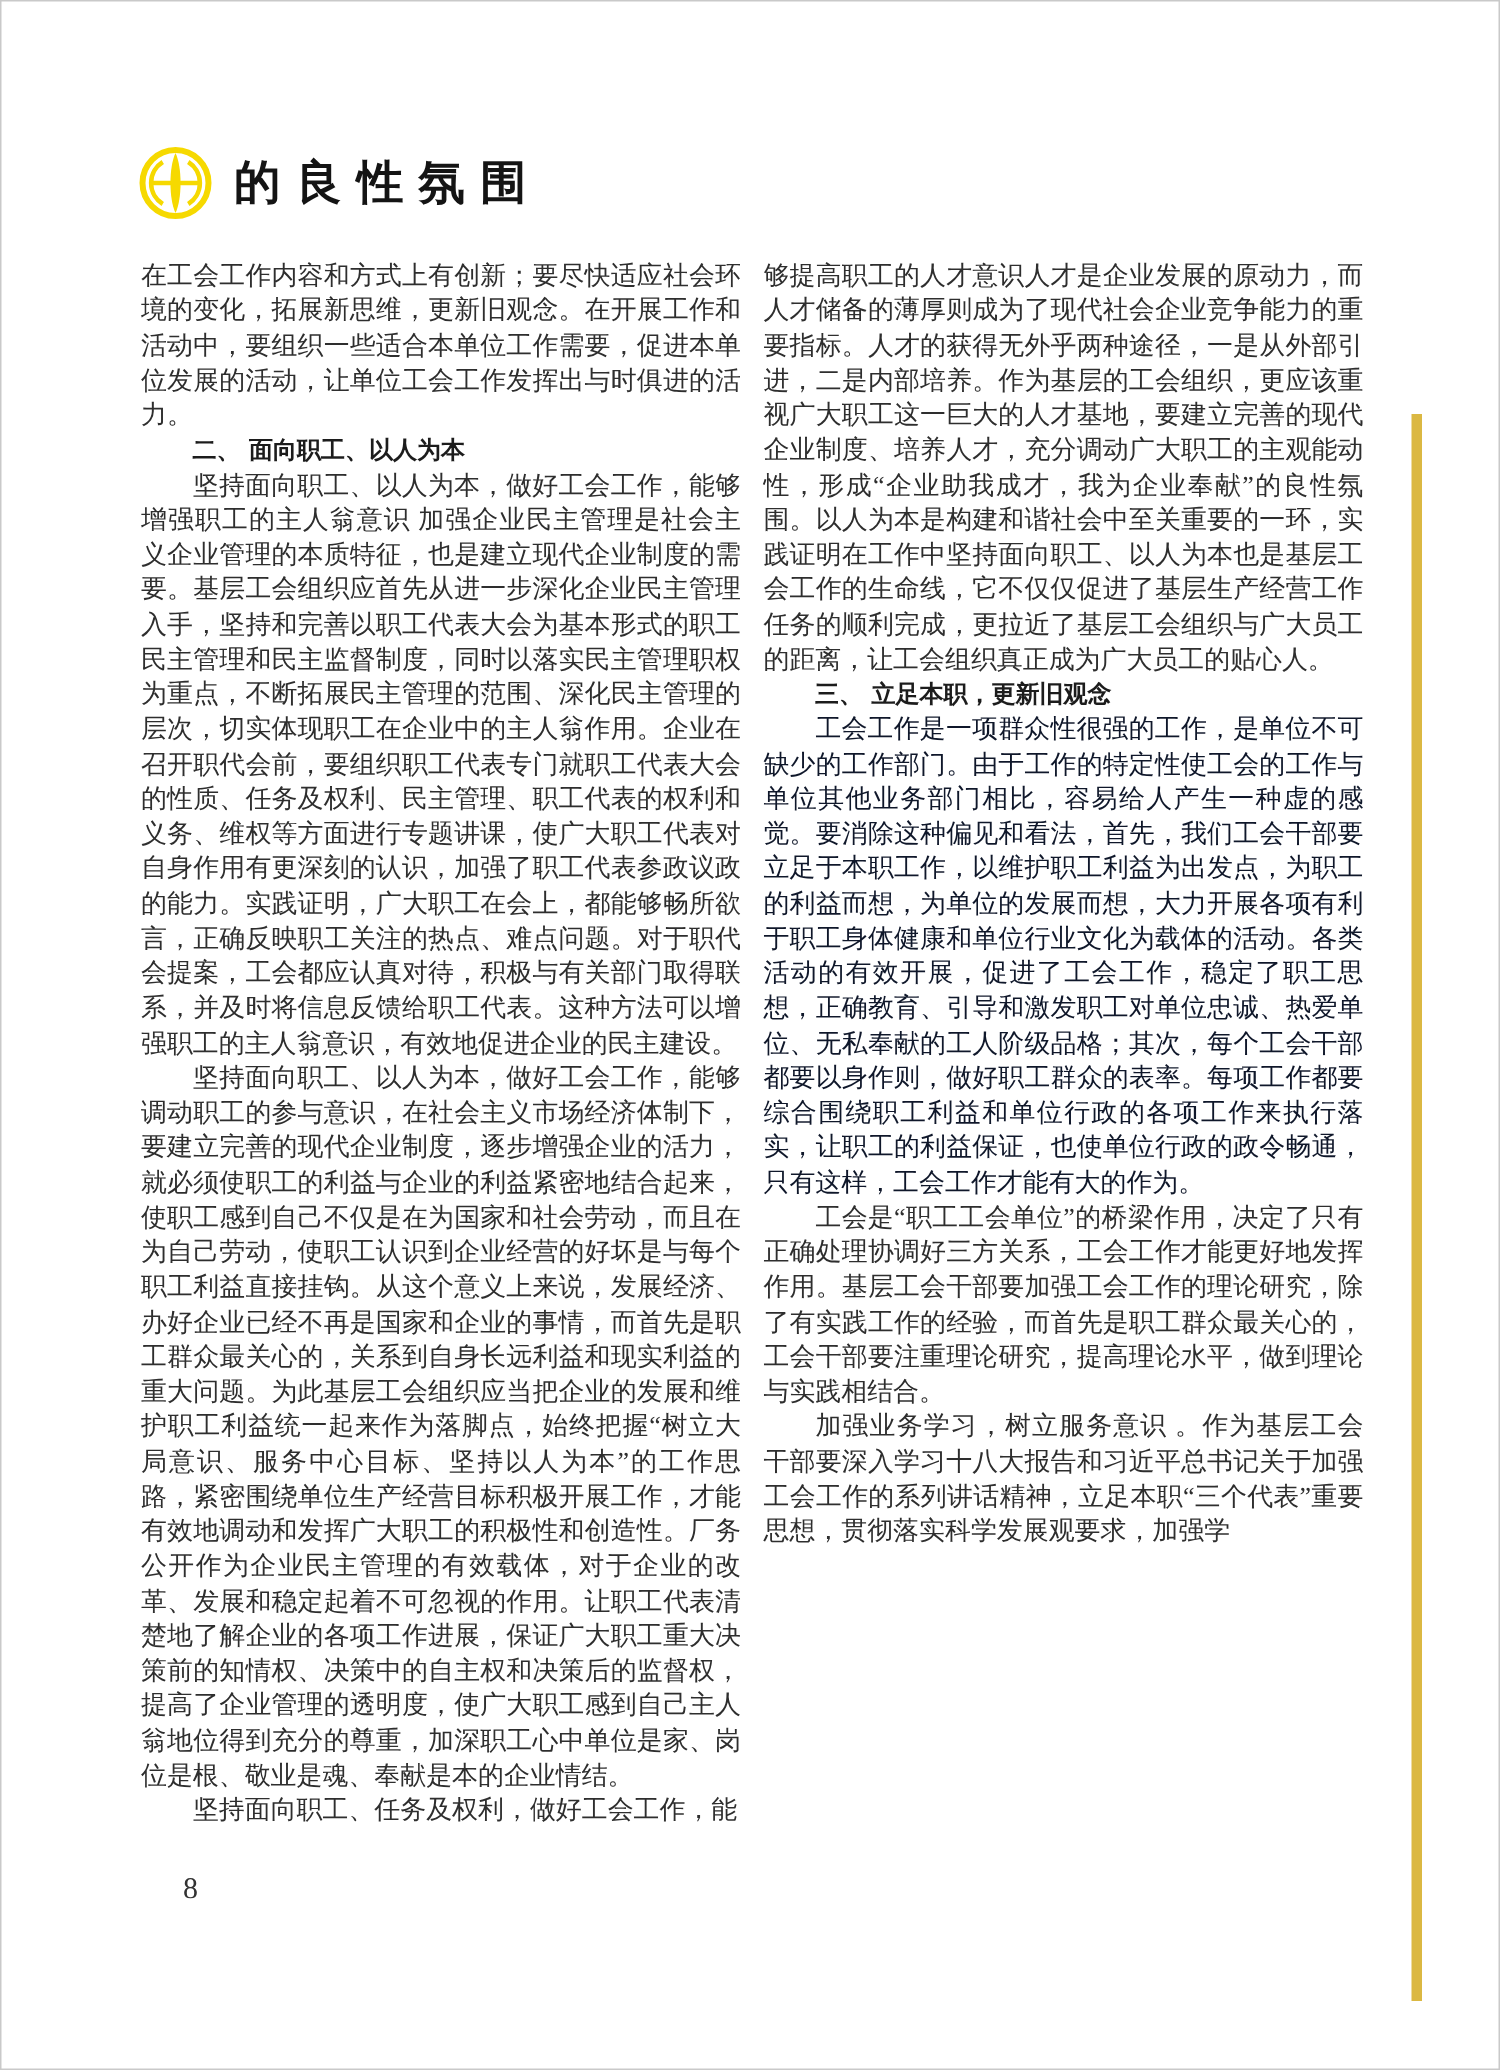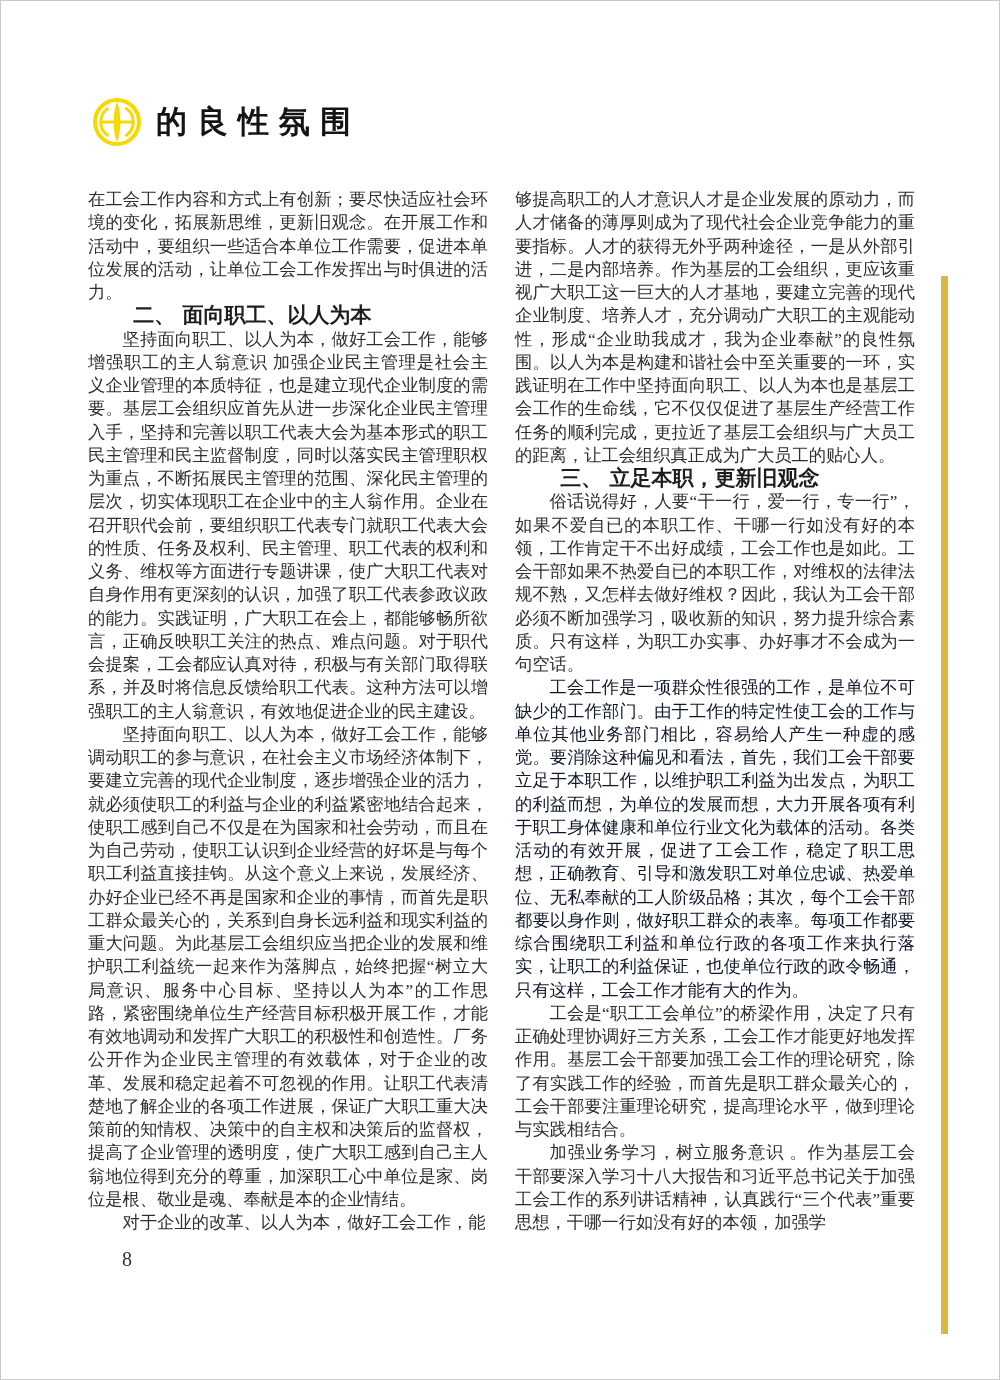--- a/index.html
+++ b/index.html
@@ -15,33 +15,34 @@
   
   .masthead{position:absolute;left:92px;top:96px;display:flex;align-items:center;}
   .logo{width:50px;height:52px;flex:0 0 auto;}
   .masthead-title{
     font-family:"DejaVu Sans","Liberation Sans",sans-serif;
     font-weight:bold;font-size:31px;color:#141414;
     letter-spacing:10px;margin-left:14px;white-space:nowrap;
   }
   
   .columns{
-    position:absolute;left:88px;top:188px;width:827px;
-    display:flex;gap:27px;
+    position:absolute;left:88px;top:172px;width:827px;
+    display:flex;gap:15px;
     color:#2e2e2e;
+    justify-content:center;
   }
   .col{width:400px;flex:0 0 400px;}
   .body-par{
     margin:0;font-size:17.3px;line-height:23.25px;
     text-align:justify;text-indent:2em;
     font-family:"Liberation Serif","DejaVu Serif",serif;
   }
   .body-par.no-indent{text-indent:0;}
   .sec-heading{
-    margin:0;font-size:21px;line-height:23.25px;font-weight:bold;
+    margin:0;font-size:16px;line-height:23.25px;font-weight:bold;
     font-family:"DejaVu Sans","Liberation Sans",sans-serif;
     color:#1c1c1c;padding-left:2.15em;
   }
   
   .accent-bar{
     position:absolute;left:941px;top:276px;width:7px;height:1058px;
   }
   
   .page-number{
     position:absolute;left:122px;top:1248px;
@@ -67,27 +68,26 @@
   </span>
   <span class="masthead-title">的良性氛围</span>
 </div>
 
 <div class="columns">
   <div class="col">
     <p class="body-par no-indent" style="color: rgb(46, 46, 46);">在工会工作内容和方式上有创新；要尽快适应社会环境的变化，拓展新思维，更新旧观念。在开展工作和活动中，要组织一些适合本单位工作需要，促进本单位发展的活动，让单位工会工作发挥出与时俱进的活力。</p>
     <h3 class="sec-heading">二、 面向职工、以人为本</h3>
     <p class="body-par" style="color: rgb(46, 46, 46);">坚持面向职工、以人为本，做好工会工作，能够增强职工的主人翁意识 加强企业民主管理是社会主义企业管理的本质特征，也是建立现代企业制度的需要。基层工会组织应首先从进一步深化企业民主管理入手，坚持和完善以职工代表大会为基本形式的职工民主管理和民主监督制度，同时以落实民主管理职权为重点，不断拓展民主管理的范围、深化民主管理的层次，切实体现职工在企业中的主人翁作用。企业在召开职代会前，要组织职工代表专门就职工代表大会的性质、任务及权利、民主管理、职工代表的权利和义务、维权等方面进行专题讲课，使广大职工代表对自身作用有更深刻的认识，加强了职工代表参政议政的能力。实践证明，广大职工在会上，都能够畅所欲言，正确反映职工关注的热点、难点问题。对于职代会提案，工会都应认真对待，积极与有关部门取得联系，并及时将信息反馈给职工代表。这种方法可以增强职工的主人翁意识，有效地促进企业的民主建设。</p>
     <p class="body-par" style="color: rgb(46, 46, 46);">坚持面向职工、以人为本，做好工会工作，能够调动职工的参与意识，在社会主义市场经济体制下，要建立完善的现代企业制度，逐步增强企业的活力，就必须使职工的利益与企业的利益紧密地结合起来，使职工感到自己不仅是在为国家和社会劳动，而且在为自己劳动，使职工认识到企业经营的好坏是与每个职工利益直接挂钩。从这个意义上来说，发展经济、办好企业已经不再是国家和企业的事情，而首先是职工群众最关心的，关系到自身长远利益和现实利益的重大问题。为此基层工会组织应当把企业的发展和维护职工利益统一起来作为落脚点，始终把握“树立大局意识、服务中心目标、坚持以人为本”的工作思路，紧密围绕单位生产经营目标积极开展工作，才能有效地调动和发挥广大职工的积极性和创造性。厂务公开作为企业民主管理的有效载体，对于企业的改革、发展和稳定起着不可忽视的作用。让职工代表清楚地了解企业的各项工作进展，保证广大职工重大决策前的知情权、决策中的自主权和决策后的监督权，提高了企业管理的透明度，使广大职工感到自己主人翁地位得到充分的尊重，加深职工心中单位是家、岗位是根、敬业是魂、奉献是本的企业情结。</p>
-    <p class="body-par" style="color: rgb(46, 46, 46);">对于企业的改革、以人为本，做好工会工作，能</p>
+    <p class="body-par" style="color: rgb(46, 46, 46);">坚持面向职工、任务及权利，做好工会工作，能</p>
   </div>
   <div class="col">
     <p class="body-par no-indent" style="color: rgb(46, 46, 46);">够提高职工的人才意识人才是企业发展的原动力，而人才储备的薄厚则成为了现代社会企业竞争能力的重要指标。人才的获得无外乎两种途径，一是从外部引进，二是内部培养。作为基层的工会组织，更应该重视广大职工这一巨大的人才基地，要建立完善的现代企业制度、培养人才，充分调动广大职工的主观能动性，形成“企业助我成才，我为企业奉献”的良性氛围。以人为本是构建和谐社会中至关重要的一环，实践证明在工作中坚持面向职工、以人为本也是基层工会工作的生命线，它不仅仅促进了基层生产经营工作任务的顺利完成，更拉近了基层工会组织与广大员工的距离，让工会组织真正成为广大员工的贴心人。</p>
     <h3 class="sec-heading">三、 立足本职，更新旧观念</h3>
-    <p class="body-par" style="color: rgb(46, 46, 46);">俗话说得好，人要“干一行，爱一行，专一行”，如果不爱自已的本职工作、干哪一行如没有好的本领，工作肯定干不出好成绩，工会工作也是如此。工会干部如果不热爱自已的本职工作，对维权的法律法规不熟，又怎样去做好维权？因此，我认为工会干部必须不断加强学习，吸收新的知识，努力提升综合素质。只有这样，为职工办实事、办好事才不会成为一句空话。</p>
     <p class="body-par" style="color: #0f172a;">工会工作是一项群众性很强的工作，是单位不可缺少的工作部门。由于工作的特定性使工会的工作与单位其他业务部门相比，容易给人产生一种虚的感觉。要消除这种偏见和看法，首先，我们工会干部要立足于本职工作，以维护职工利益为出发点，为职工的利益而想，为单位的发展而想，大力开展各项有利于职工身体健康和单位行业文化为载体的活动。各类活动的有效开展，促进了工会工作，稳定了职工思想，正确教育、引导和激发职工对单位忠诚、热爱单位、无私奉献的工人阶级品格；其次，每个工会干部都要以身作则，做好职工群众的表率。每项工作都要综合围绕职工利益和单位行政的各项工作来执行落实，让职工的利益保证，也使单位行政的政令畅通，只有这样，工会工作才能有大的作为。</p>
     <p class="body-par" style="color: rgb(46, 46, 46);">工会是“职工工会单位”的桥梁作用，决定了只有正确处理协调好三方关系，工会工作才能更好地发挥作用。基层工会干部要加强工会工作的理论研究，除了有实践工作的经验，而首先是职工群众最关心的，工会干部要注重理论研究，提高理论水平，做到理论与实践相结合。</p>
-    <p class="body-par" style="color: rgb(46, 46, 46);">加强业务学习，树立服务意识 。作为基层工会干部要深入学习十八大报告和习近平总书记关于加强工会工作的系列讲话精神，认真践行“三个代表”重要思想，干哪一行如没有好的本领，加强学</p>
+    <p class="body-par" style="color: rgb(46, 46, 46);">加强业务学习，树立服务意识 。作为基层工会干部要深入学习十八大报告和习近平总书记关于加强工会工作的系列讲话精神，立足本职“三个代表”重要思想，贯彻落实科学发展观要求，加强学</p>
   </div>
 </div>
 
 <div class="accent-bar" style="background: rgb(219, 184, 66);"></div>
 
 <div class="page-number">8</div>
 
 </body></html>

